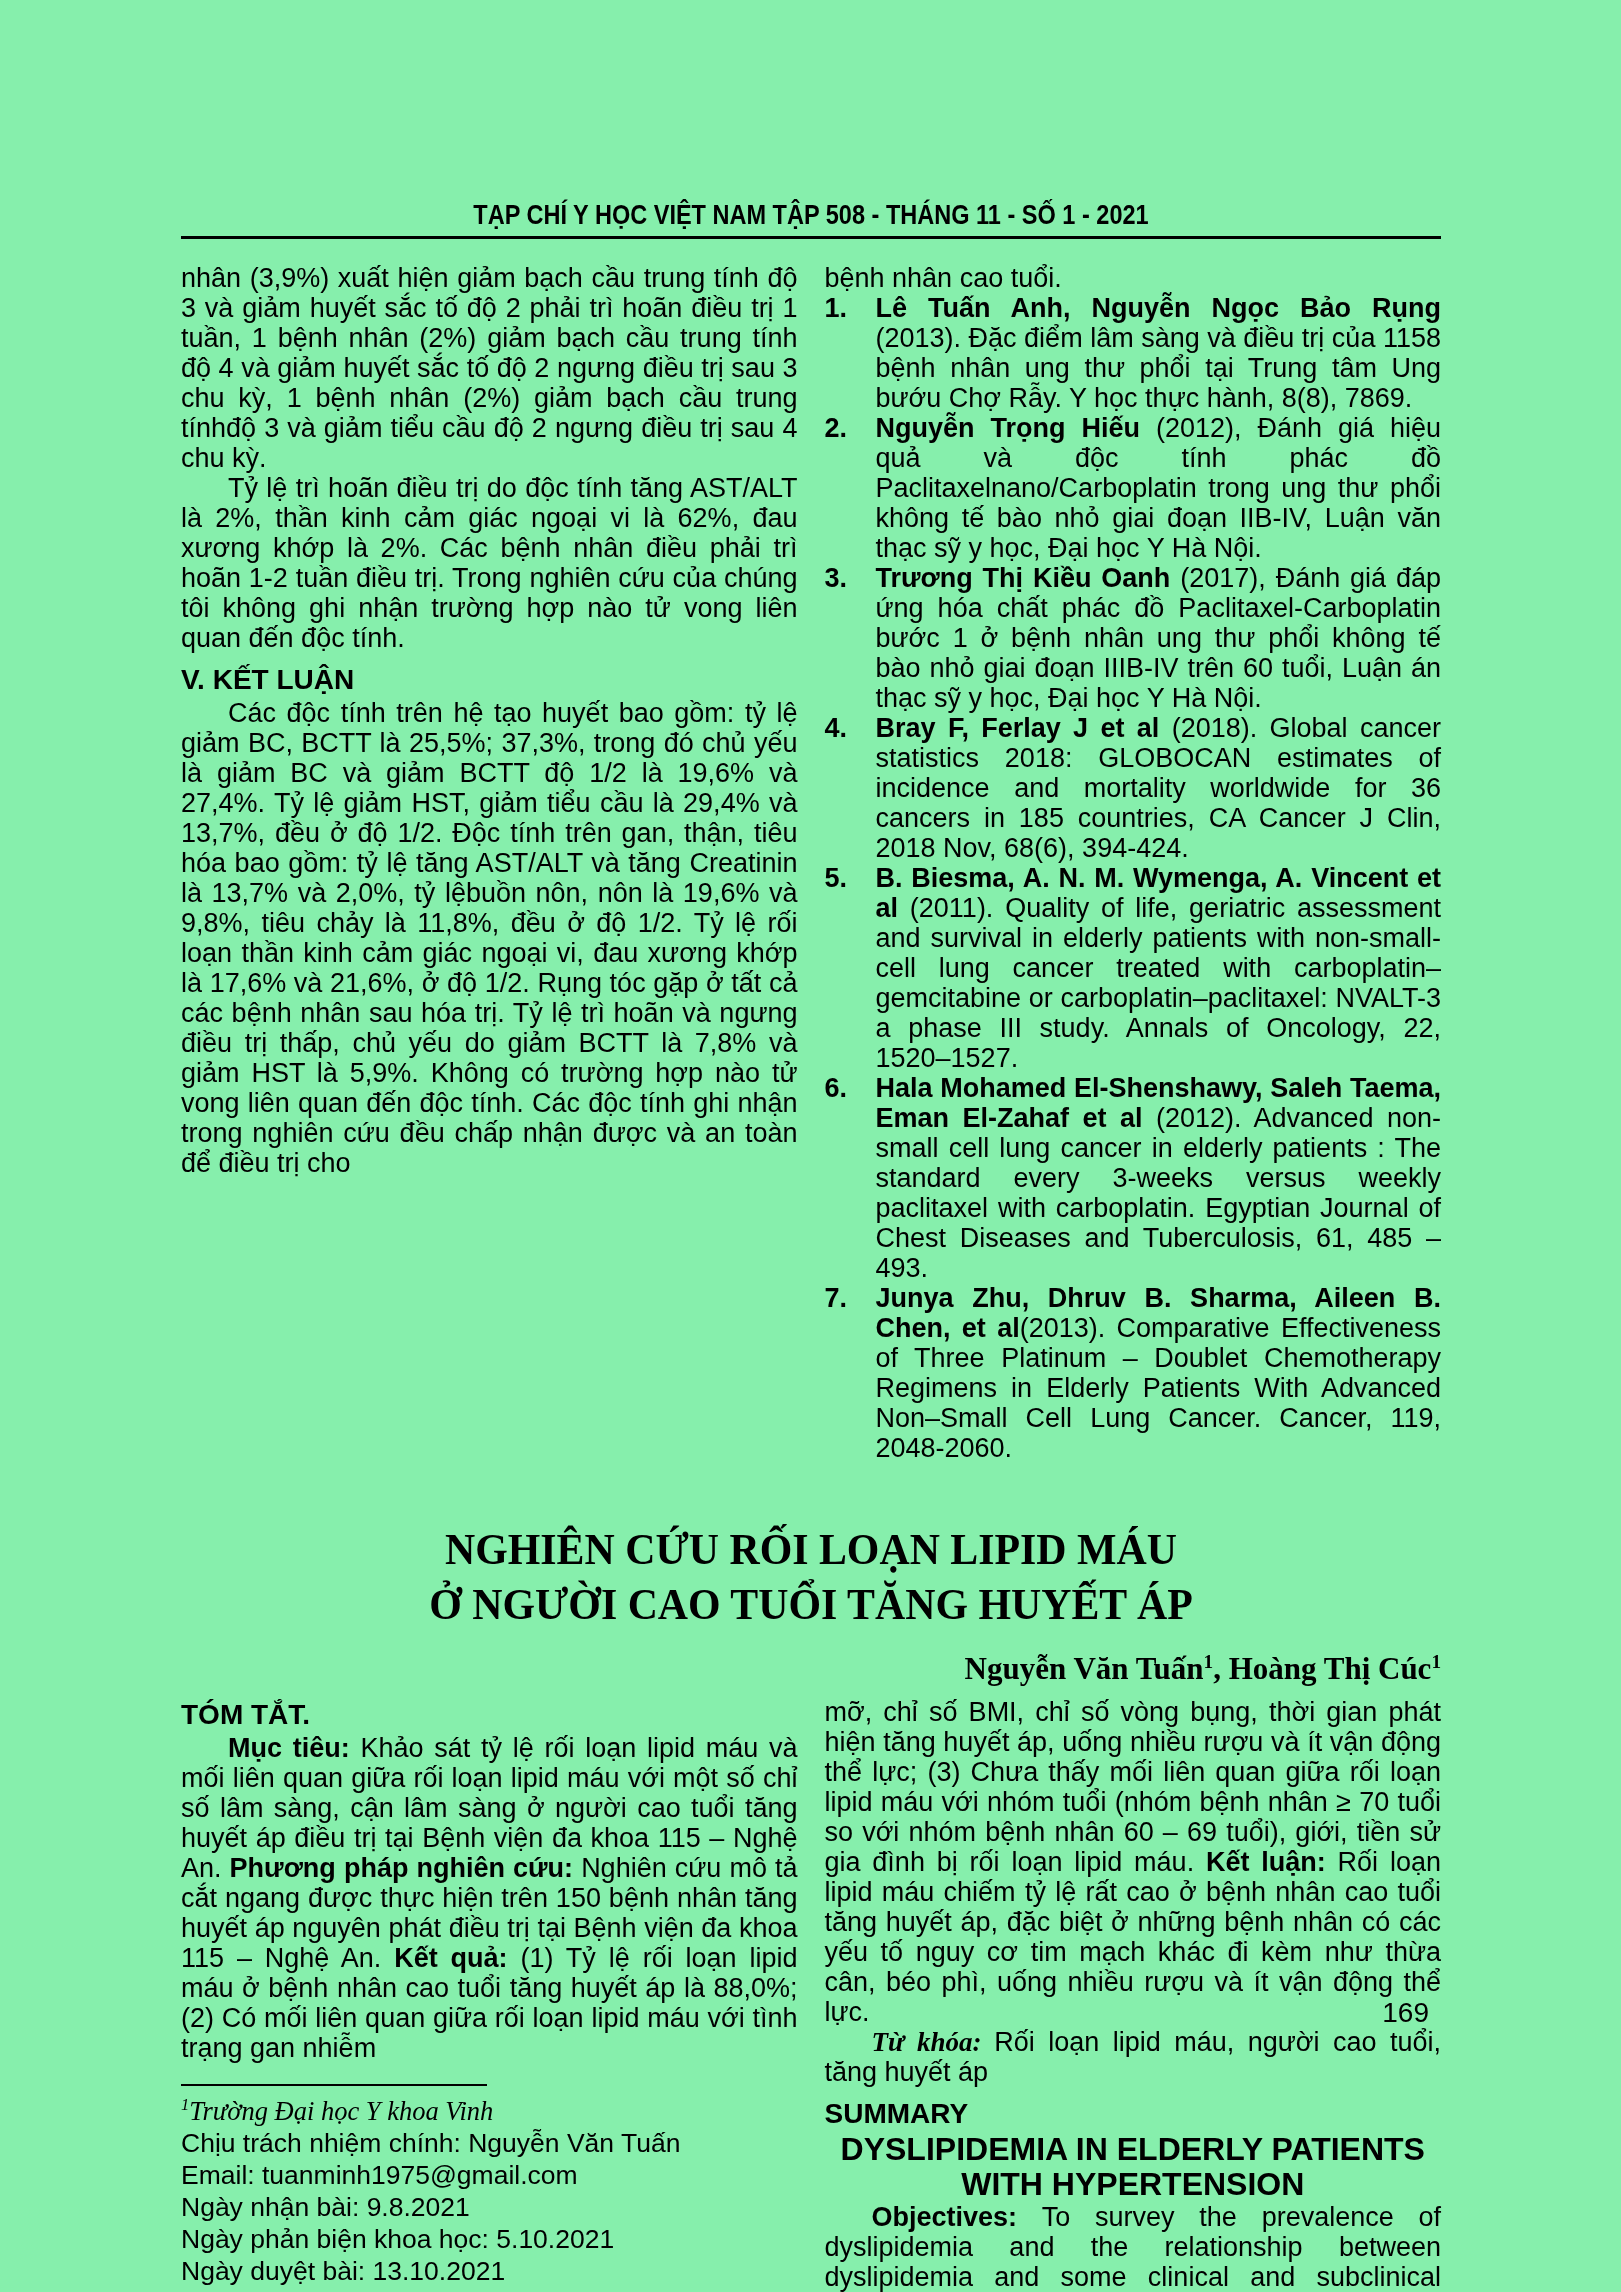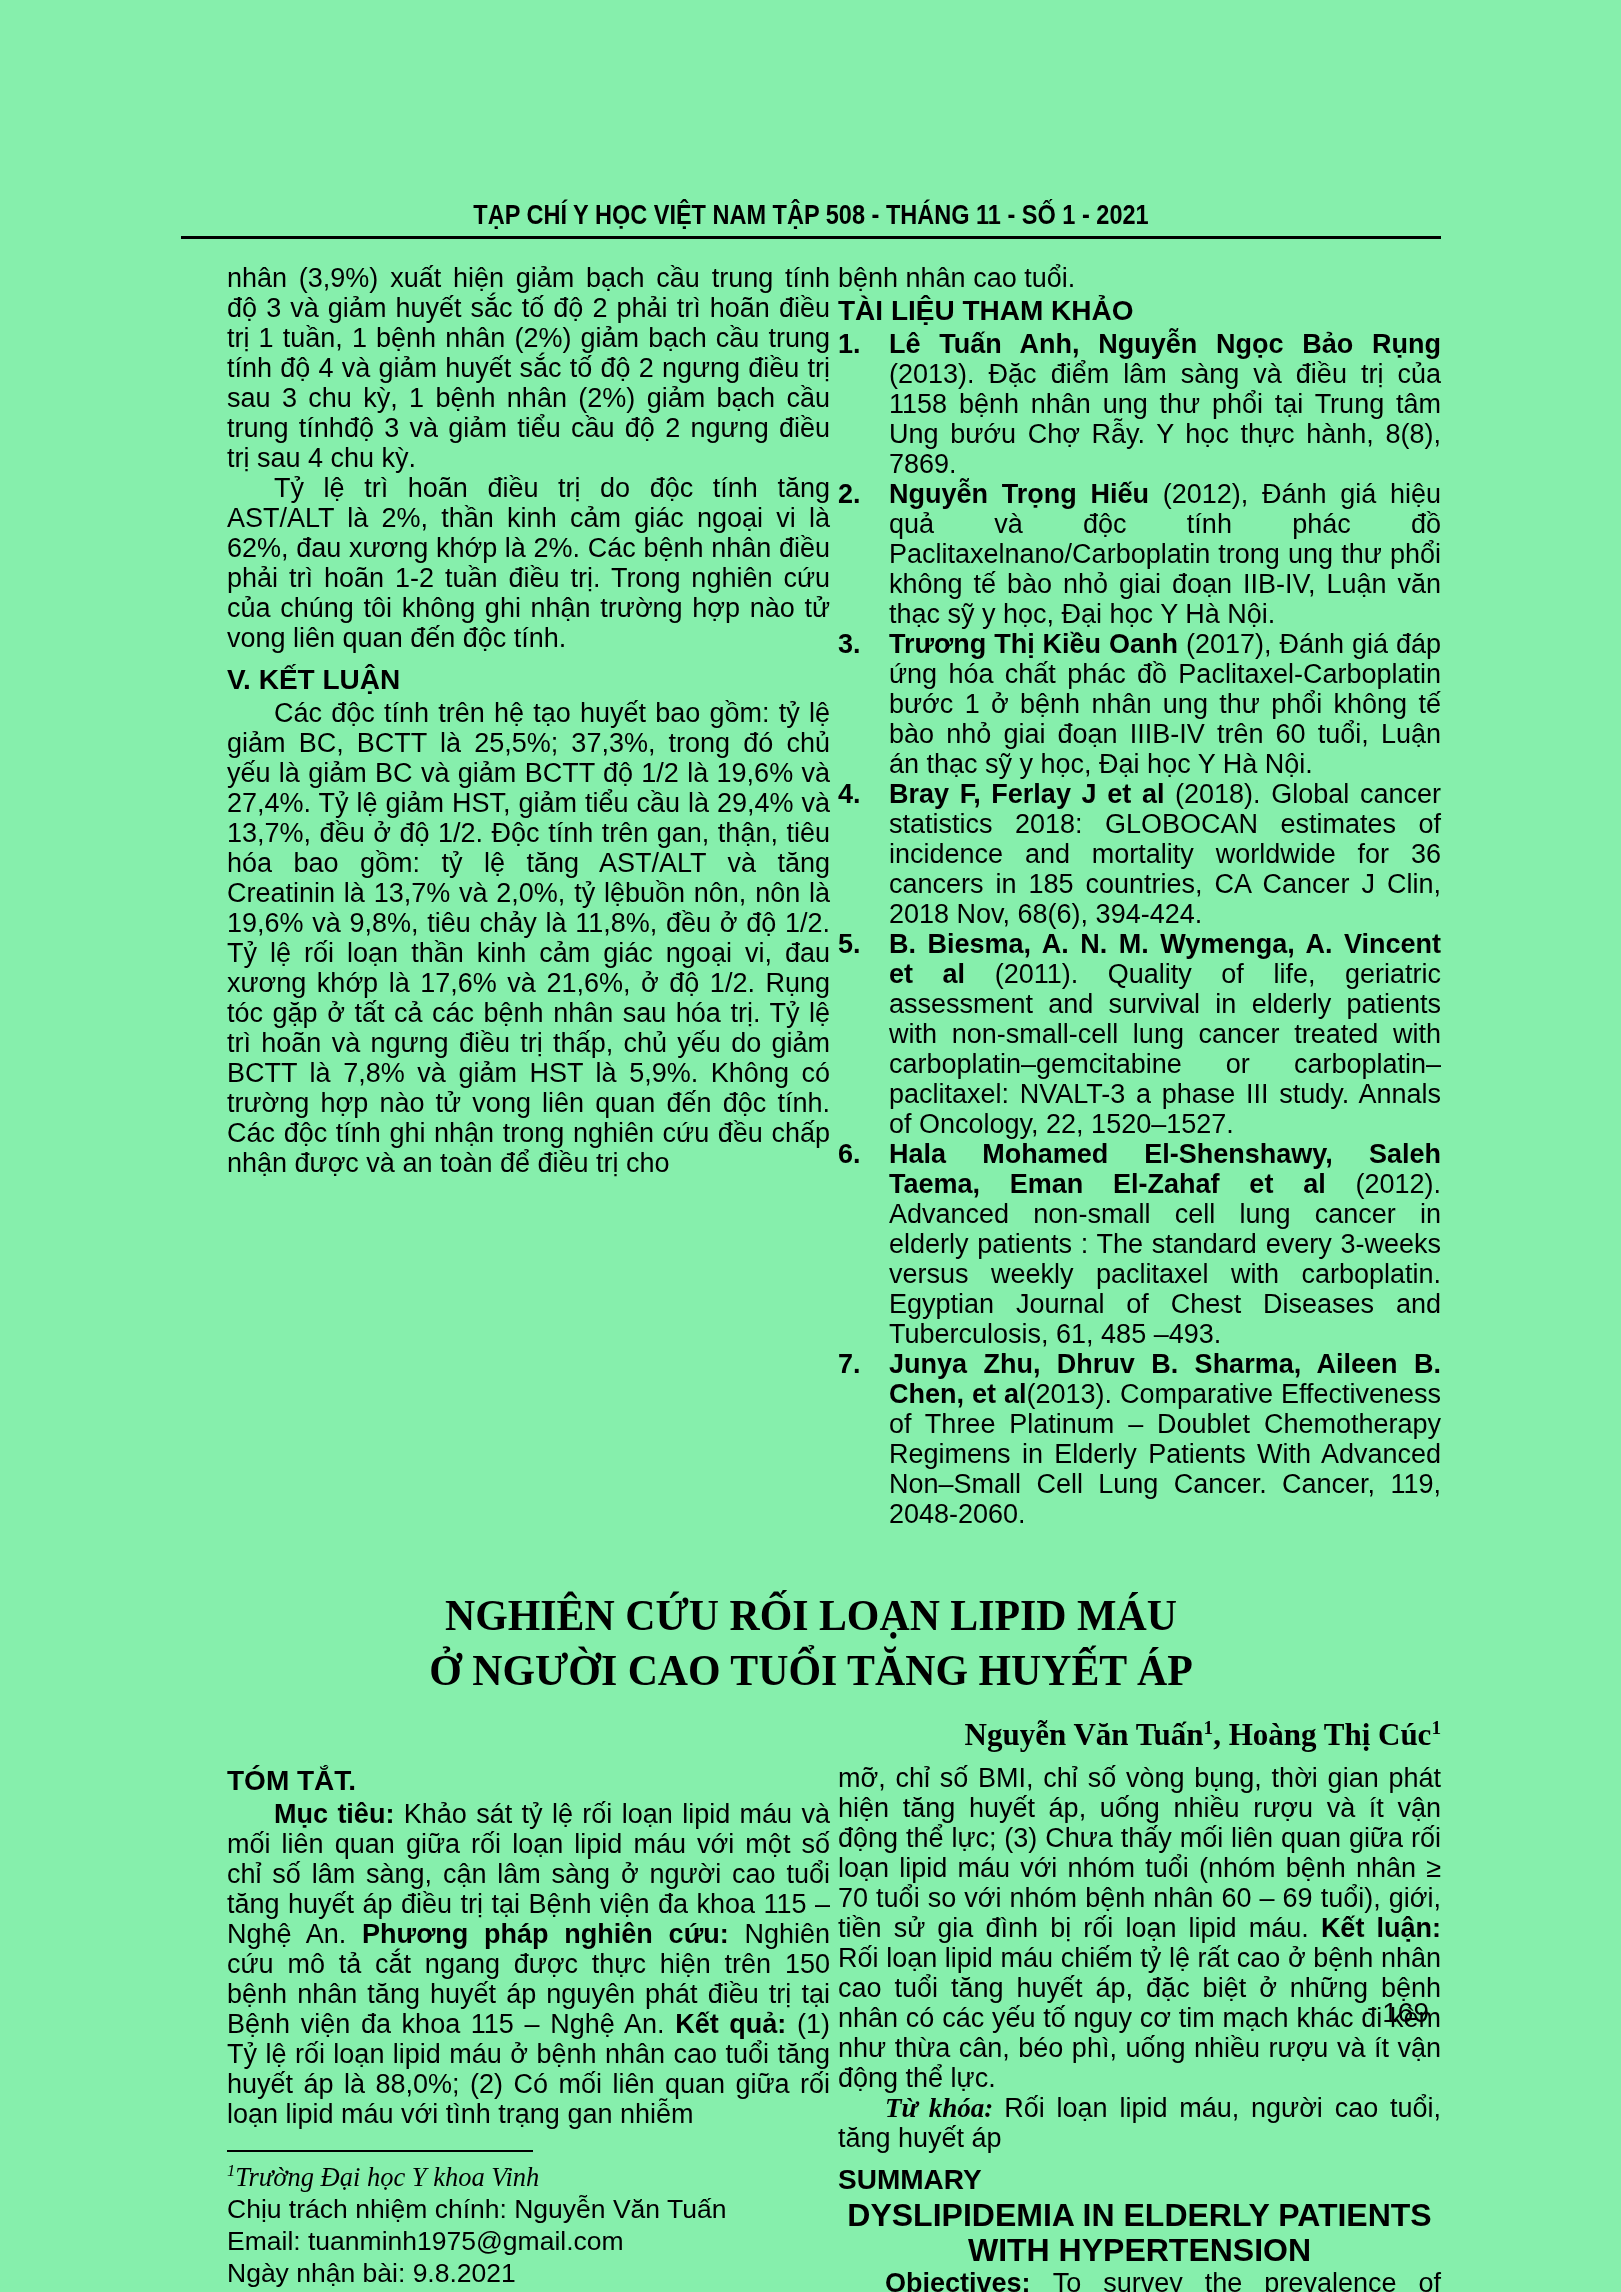--- a/index.html
+++ b/index.html
@@ -12,21 +12,21 @@
     padding:198px 180px 0 181px;
     overflow:hidden;
   }
   .journal-head{
     font-weight:700;font-size:28px;line-height:33px;
     text-align:center;
     transform:scaleX(.84);transform-origin:center;
     white-space:nowrap;
   }
   .header-rule{border:none;border-top:3.9px solid #000;margin:4.9px 0 0 0;}
-  .cols{display:flex;gap:8px;margin-top:24.5px;margin-left:46px;}
+  .cols{display:flex;gap:27px;margin-top:24.5px;}
   .col{width:617px;text-align:justify;font-size:27px;line-height:30px;}
   .p{margin:0;}
   .ind{text-indent:47px;}
   .h{font-weight:700;font-size:28px;line-height:35px;margin:8.8px 0 1px 0;text-align:left;text-indent:0;}
   .h.first{margin-top:0;}
   .b{font-weight:700;}
   .i{font-style:italic;font-family:Liberation Serif, serif;}
   sup{font-size:62%;line-height:0;vertical-align:super;}
   .ref{position:relative;padding-left:51px;margin:0;}
   .ref .num{position:absolute;left:0;top:0;font-weight:700;}
@@ -58,21 +58,20 @@
 
   <div class="cols">
     <div class="col">
       <p class="p">nhân (3,9%) xuất hiện giảm bạch cầu trung tính độ 3 và giảm huyết sắc tố độ 2 phải trì hoãn điều trị 1 tuần, 1 bệnh nhân (2%) giảm bạch cầu trung tính độ 4 và giảm huyết sắc tố độ 2 ngưng điều trị sau 3 chu kỳ, 1 bệnh nhân (2%) giảm bạch cầu trung tínhđộ 3 và giảm tiểu cầu độ 2 ngưng điều trị sau 4 chu kỳ.</p>
       <p class="p ind">Tỷ lệ trì hoãn điều trị do độc tính tăng AST/ALT là 2%, thần kinh cảm giác ngoại vi là 62%, đau xương khớp là 2%. Các bệnh nhân điều phải trì hoãn 1-2 tuần điều trị. Trong nghiên cứu của chúng tôi không ghi nhận trường hợp nào tử vong liên quan đến độc tính.</p>
       <p class="h">V. KẾT LUẬN</p>
       <p class="p ind">Các độc tính trên hệ tạo huyết bao gồm: tỷ lệ giảm BC, BCTT là 25,5%; 37,3%, trong đó chủ yếu là giảm BC và giảm BCTT độ 1/2 là 19,6% và 27,4%. Tỷ lệ giảm HST, giảm tiểu cầu là 29,4% và 13,7%, đều ở độ 1/2. Độc tính trên gan, thận, tiêu hóa bao gồm: tỷ lệ tăng AST/ALT và tăng Creatinin là 13,7% và 2,0%, tỷ lệbuồn nôn, nôn là 19,6% và 9,8%, tiêu chảy là 11,8%, đều ở độ 1/2. Tỷ lệ rối loạn thần kinh cảm giác ngoại vi, đau xương khớp là 17,6% và 21,6%, ở độ 1/2. Rụng tóc gặp ở tất cả các bệnh nhân sau hóa trị. Tỷ lệ trì hoãn và ngưng điều trị thấp, chủ yếu do giảm BCTT là 7,8% và giảm HST là 5,9%. Không có trường hợp nào tử vong liên quan đến độc tính. Các độc tính ghi nhận trong nghiên cứu đều chấp nhận được và an toàn để điều trị cho</p>
     </div>
     <div class="col">
       <p class="p">bệnh nhân cao tuổi.</p>
-      <p class="h first">TÀI LIỆU THAM KHẢO</p>
 
       <div class="ref">
         <span class="num">1.</span><span class="b">Lê Tuấn Anh, Nguyễn Ngọc Bảo Rụng</span><span> (2013). Đặc điểm lâm sàng và điều trị của 1158 bệnh nhân ung thư phổi tại Trung tâm Ung bướu Chợ Rẫy. Y học thực hành, 8(8), 7869.</span>
       </div>
       <div class="ref">
         <span class="num">2.</span><span class="b">Nguyễn Trọng Hiếu</span><span> (2012), Đánh giá hiệu quả và độc tính phác đồ Paclitaxelnano/Carboplatin trong ung thư phổi không tế bào nhỏ giai đoạn IIB-IV, Luận văn thạc sỹ y học, Đại học Y Hà Nội.</span>
       </div>
       <div class="ref">
         <span class="num">3.</span><span class="b">Trương Thị Kiều Oanh</span><span> (2017), Đánh giá đáp ứng hóa chất phác đồ Paclitaxel-Carboplatin bước 1 ở bệnh nhân ung thư phổi không tế bào nhỏ giai đoạn IIIB-IV trên 60 tuổi, Luận án thạc sỹ y học, Đại học Y Hà Nội.</span>
       </div>

